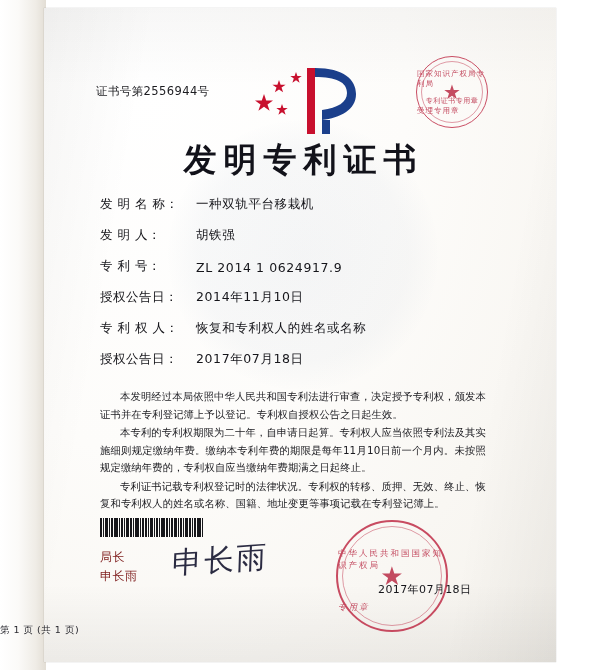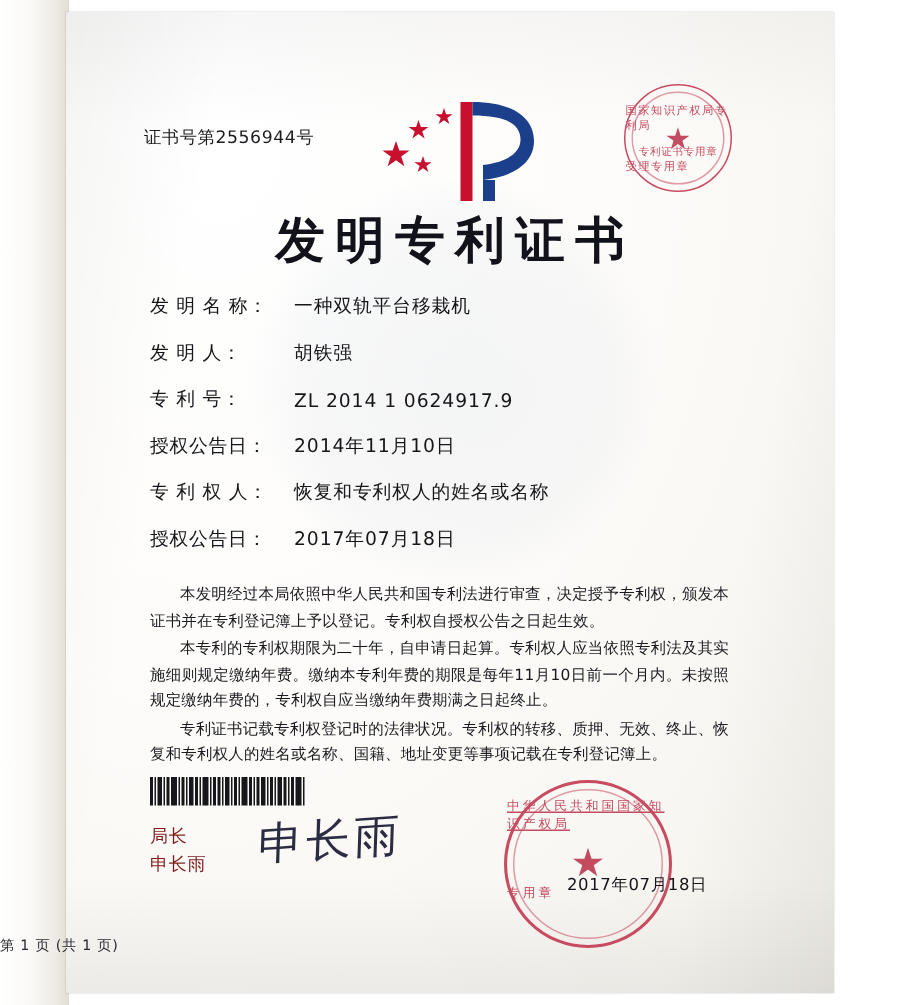--- a/index.html
+++ b/index.html
@@ -101,21 +101,21 @@
 
   
   .fields {
     position: absolute;
     left: 100px;
     top: 196px;
     width: 392px;
   }
   .field-row {
     display: flex;
-    align-items: center;
+    align-items: flex-end;
     margin-bottom: 14px;
     font-size: 12.5px;
     color: #15151a;
     white-space: nowrap;
   }
   .field-label {
     width: 96px;
     flex: 0 0 96px;
     letter-spacing: 0.5px;
   }
@@ -226,22 +226,22 @@
     position: absolute;
     left: 0; right: 0;
     text-align: left;
     font-size: 7.5px;
     color: #bb3049;
     letter-spacing: 1px;
   }
   .seal-big .seal-arc { font-size: 8.5px; letter-spacing: 2px; }
   .seal-arc.top { top: 12px; }
   .seal-arc.bottom { bottom: 11px; }
-  .seal-big .seal-arc.top { top: 10px; text-decoration: underline; }
-  .seal-big .seal-arc.bottom { bottom: 28px; }
+  .seal-big .seal-arc.top { top: 26px; }
+  .seal-big .seal-arc.bottom { bottom: 16px; font-style: italic; }
 
   .seal-date {
     position: absolute;
     left: 378px;
     top: 582px;
     font-size: 11px;
     color: #15151a;
     letter-spacing: 0.4px;
     white-space: nowrap;
   }

